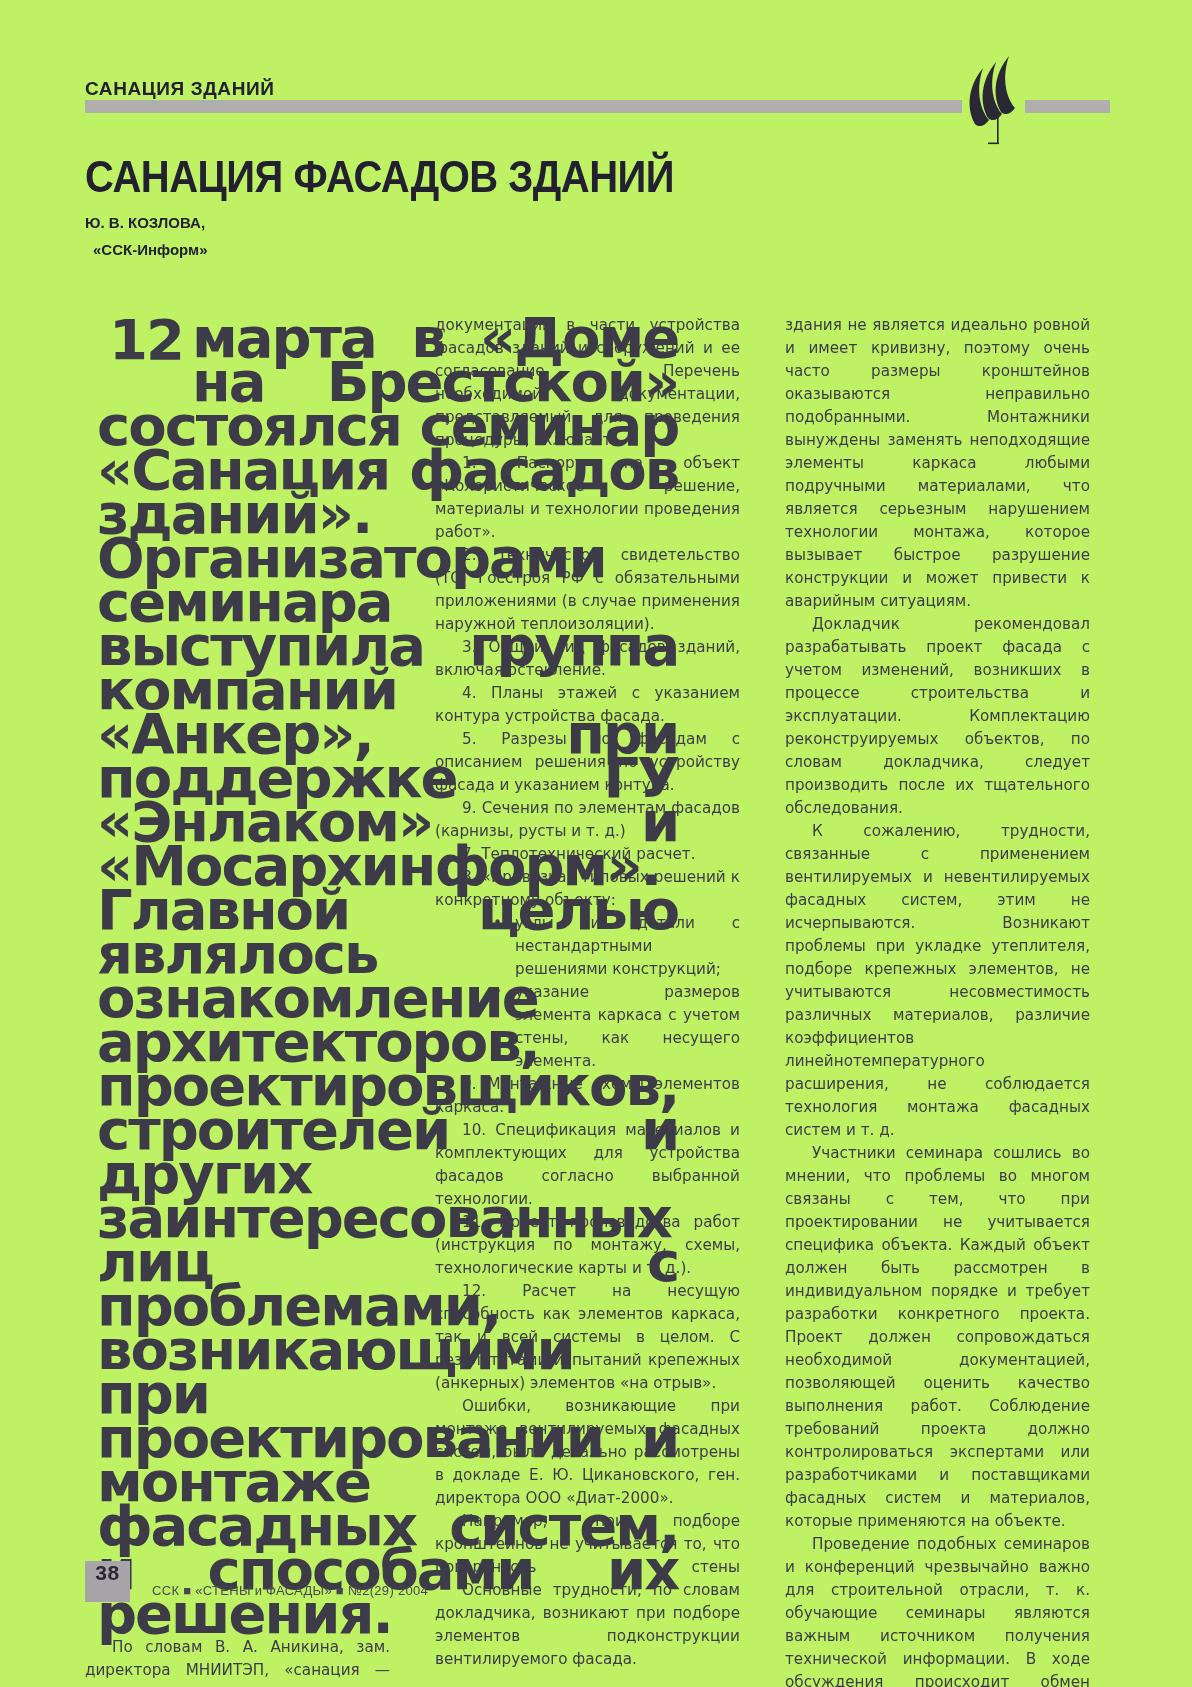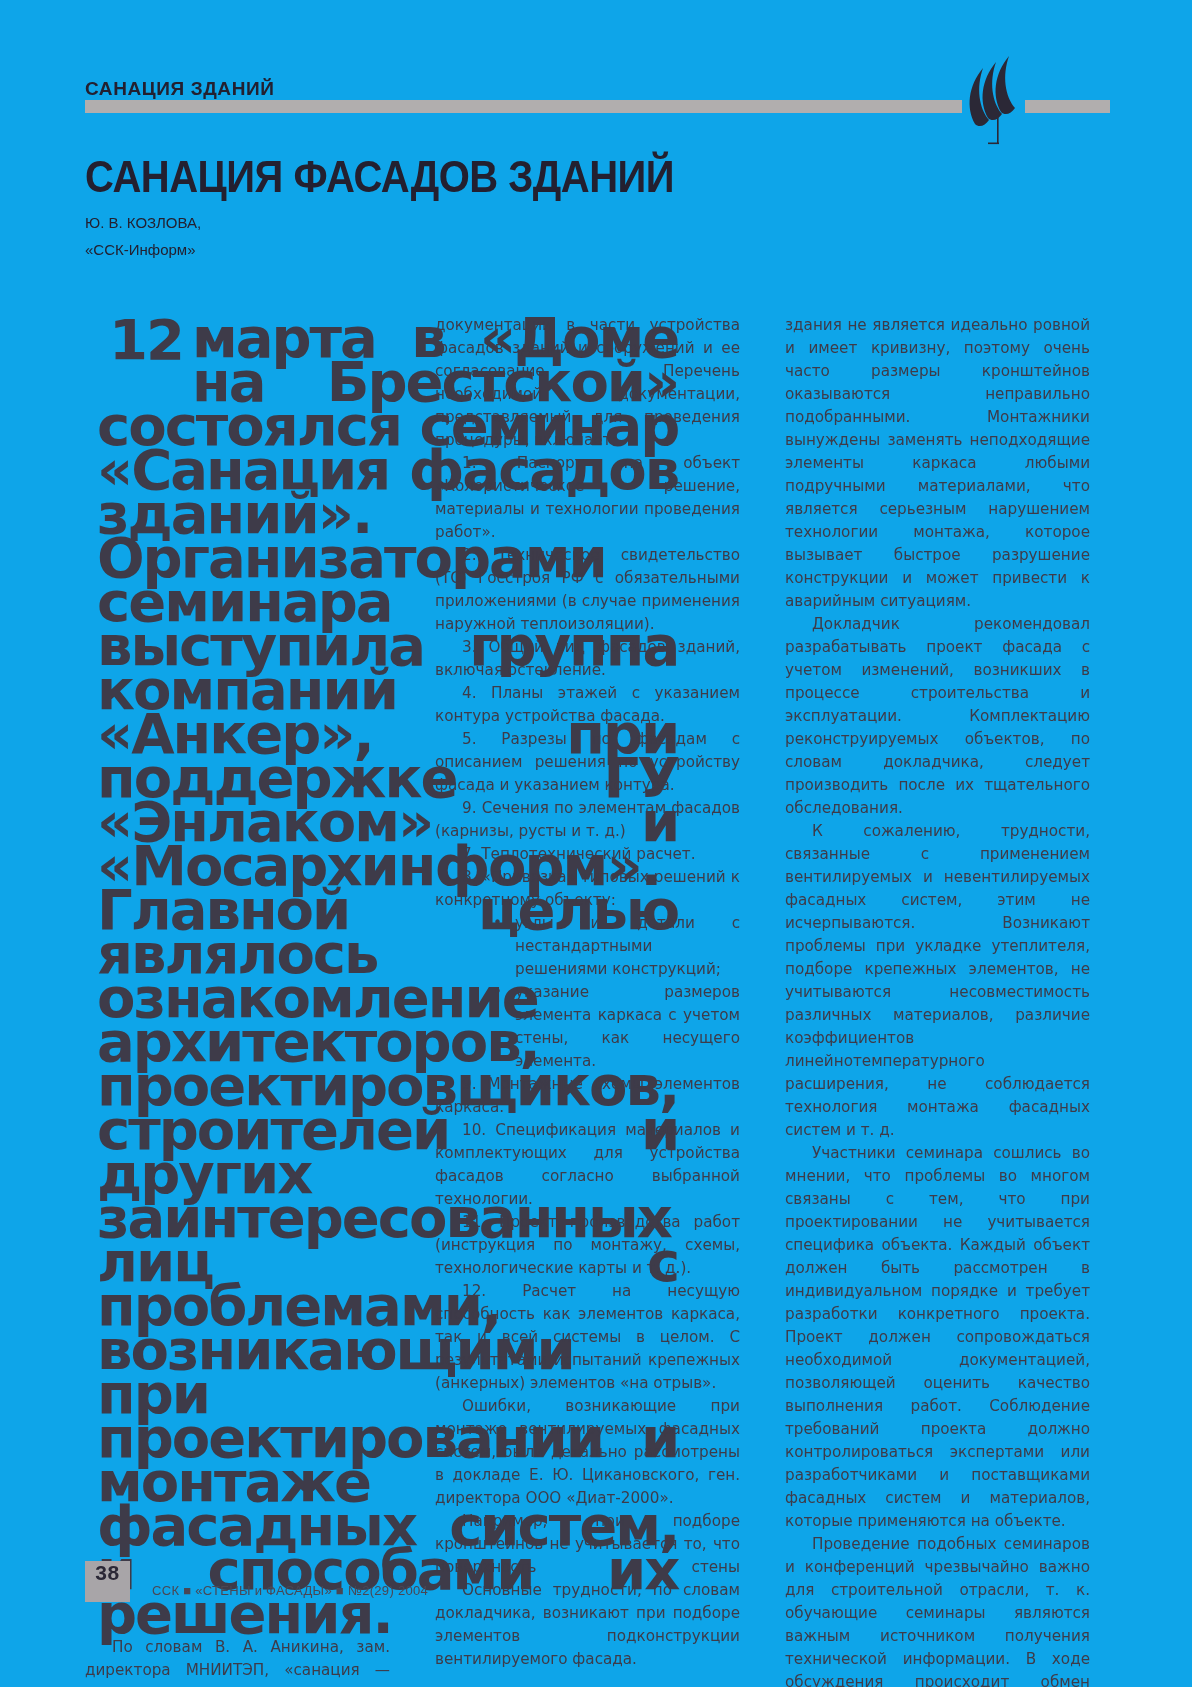--- a/index.html
+++ b/index.html
@@ -1,19 +1,19 @@
 <!DOCTYPE html>
 <html lang="ru"><head>
 <meta charset="utf-8">
 <style>
   html,body{margin:0;padding:0;background:#e8e8e8;}
   .page{
     position:relative;
     width:1192px;height:1687px;
-    background:#0ea5e9;
+    background:#bef264;
     font-family:"DejaVu Sans",sans-serif;
     color:#3e3b49;
     overflow:hidden;
   }
   
   .kicker{
     position:absolute;left:85px;top:78px;
     font-family:"Liberation Sans",sans-serif;
     font-weight:bold;font-size:19px;letter-spacing:.6px;
     color:#232030;white-space:nowrap;
@@ -26,24 +26,24 @@
   .title{
     position:absolute;left:85px;top:152px;margin:0;
     font-family:"Liberation Sans",sans-serif;
     font-weight:bold;font-size:40px;letter-spacing:-.5px;
     color:#232030;white-space:nowrap;
     transform:scaleY(1.12);transform-origin:left top;
   }
   .author,.author-org{
     position:absolute;left:85px;
     font-family:"Liberation Sans",sans-serif;
-    font-weight:normal;font-size:15px;color:#232030;
+    font-weight:bold;font-size:15px;color:#232030;
   }
   .author{top:214px;}
-  .author-org{top:241px;}
+  .author-org{top:241px;margin-left:8px;}
   
   .columns{
     position:absolute;left:85px;top:314px;width:1005px;
     display:flex;gap:45px;
   }
   .col{width:305px;flex:0 0 305px;}
   .para{
     margin:0;padding:0;
     font-size:15.2px;line-height:23px;
     text-align:justify;

